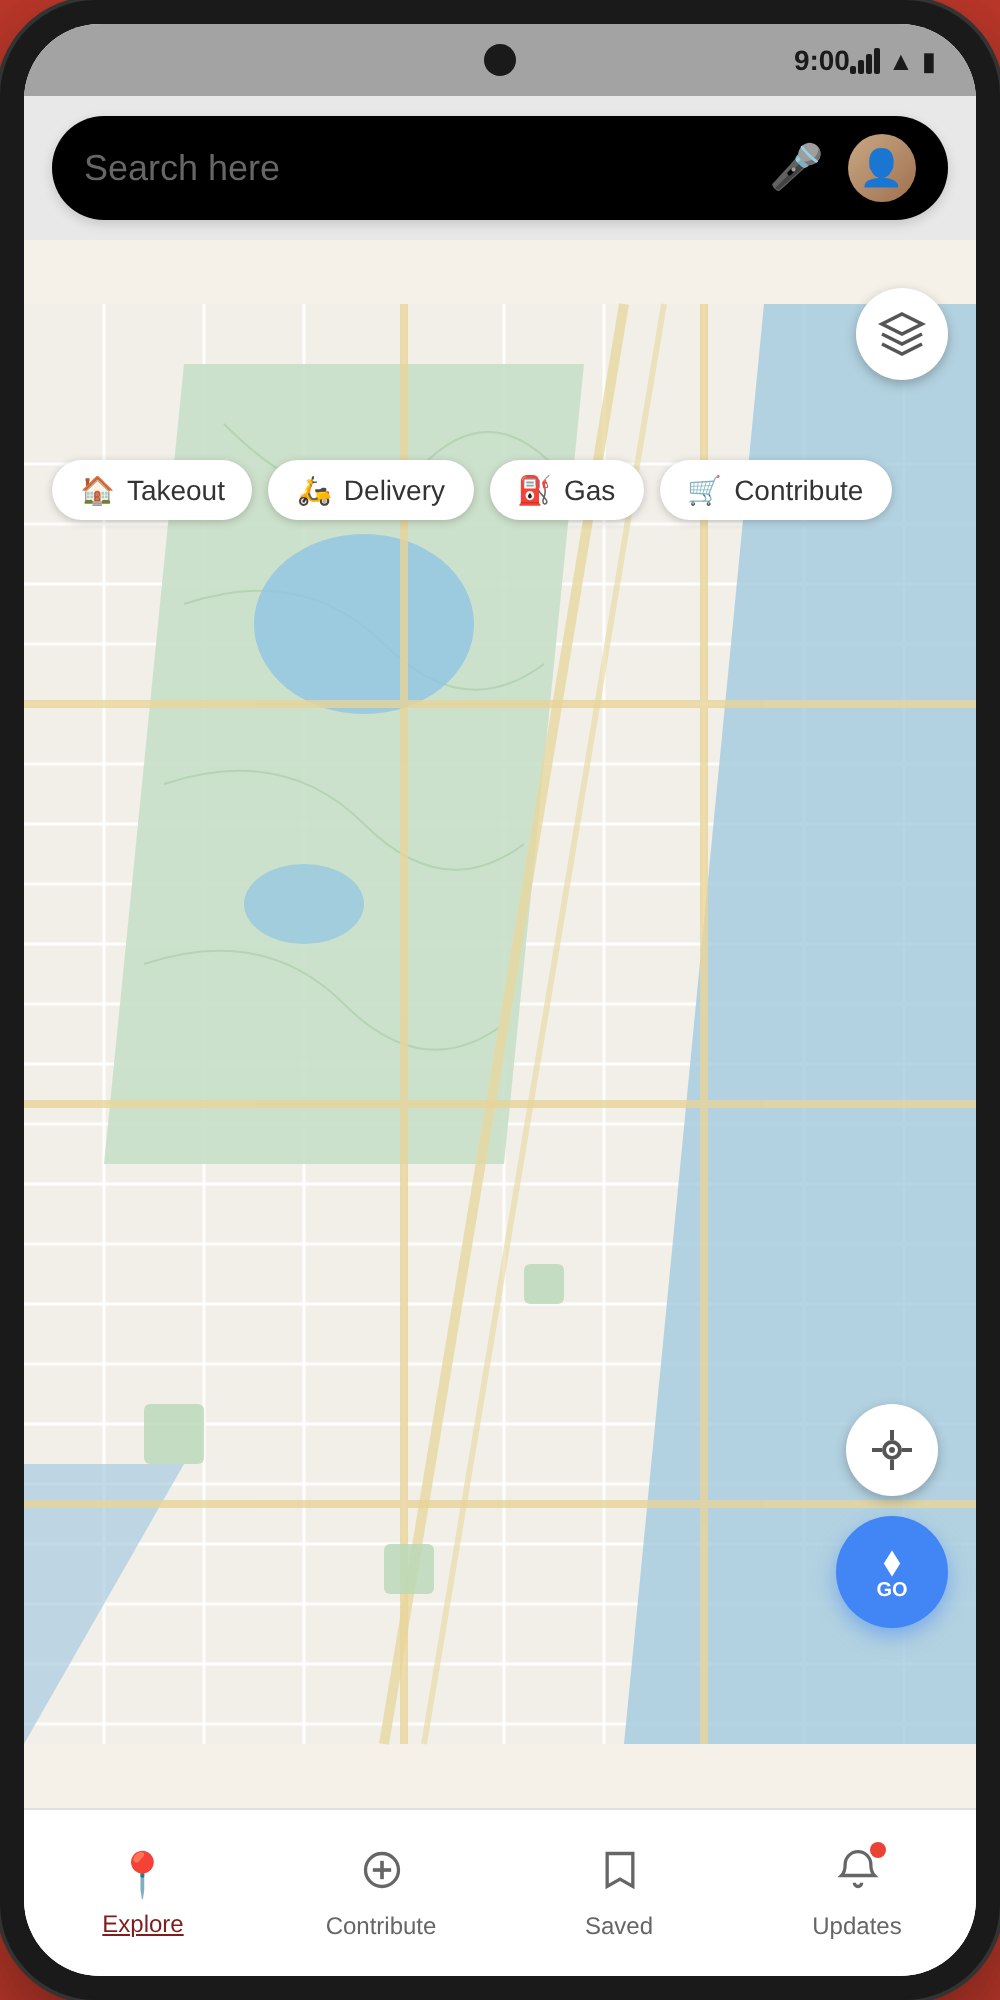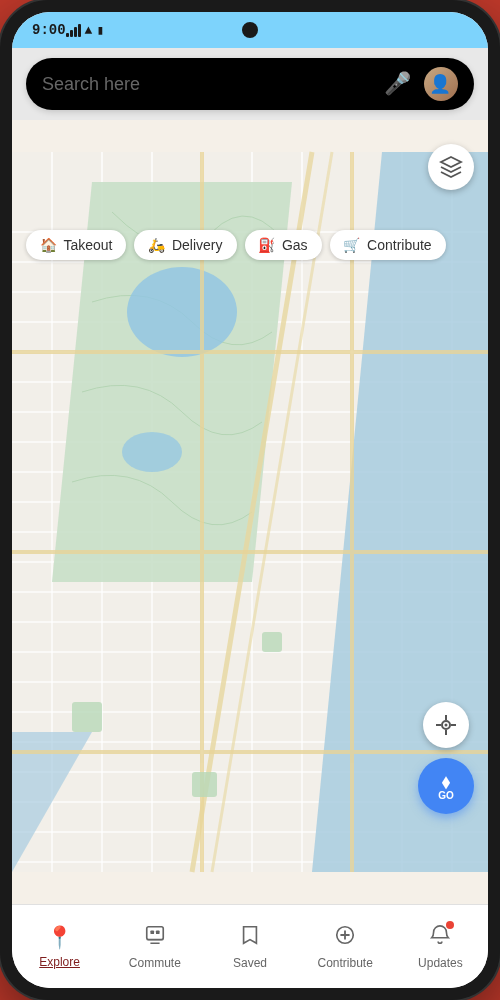--- a/index.html
+++ b/index.html
@@ -29,30 +29,29 @@
       background: #fff;
       border-radius: 38px;
       overflow: hidden;
       position: relative;
       display: flex;
       flex-direction: column;
     }
 
     
     .status-bar {
-      background: #7dd3fc;
+      background: #a3a3a3;
       height: 36px;
       display: flex;
       align-items: center;
-      justify-content: flex-start;
+      justify-content: flex-end;
       padding: 0 20px;
       flex-shrink: 0;
       position: relative;
       z-index: 10;
-      font-family: Liberation Mono, monospace;
     }
 
     .status-time {
       font-size: 14px;
       font-weight: 600;
       color: #1a1a1a;
     }
 
     .status-icons {
       display: flex;
@@ -471,54 +470,42 @@
       </div>
     </div>
 
     <div class="bottom-nav">
 
       <div class="nav-item">
         <span class="nav-icon active">📍</span>
         <span class="nav-label active">Explore</span>
       </div>
 
-      <div class="nav-item">
-        <span class="nav-icon">
-          <svg width="22" height="22" viewBox="0 0 24 24" fill="none" xmlns="http://www.w3.org/2000/svg">
-            <rect x="3" y="3" width="18" height="14" rx="2" fill="none" stroke="#666" stroke-width="1.8"></rect>
-            <line x1="3" y1="17" x2="21" y2="17" stroke="#666" stroke-width="1.5"></line>
-            <rect x="7" y="7" width="4" height="4" rx="1" fill="#666"></rect>
-            <rect x="13" y="7" width="4" height="4" rx="1" fill="#666"></rect>
-            <line x1="7" y1="21" x2="17" y2="21" stroke="#666" stroke-width="1.5"></line>
-          </svg>
-        </span>
-        <span class="nav-label">Commute</span>
-      </div>
-
-      <div class="nav-item">
-        <span class="nav-icon">
-          <svg width="22" height="22" viewBox="0 0 24 24" fill="none" xmlns="http://www.w3.org/2000/svg">
-            <path d="M5 3h14v18l-7-4-7 4V3z" fill="none" stroke="#666" stroke-width="1.8"></path>
-          </svg>
-        </span>
-        <span class="nav-label">Saved</span>
-      </div>
 
       <div class="nav-item">
         <span class="nav-icon">
           <svg width="22" height="22" viewBox="0 0 24 24" fill="none" xmlns="http://www.w3.org/2000/svg">
             <circle cx="12" cy="12" r="9" fill="none" stroke="#666" stroke-width="1.8"></circle>
             <line x1="12" y1="7" x2="12" y2="17" stroke="#666" stroke-width="2"></line>
             <line x1="7" y1="12" x2="17" y2="12" stroke="#666" stroke-width="2"></line>
           </svg>
         </span>
         <span class="nav-label">Contribute</span>
       </div>
 
       <div class="nav-item">
+        <span class="nav-icon">
+          <svg width="22" height="22" viewBox="0 0 24 24" fill="none" xmlns="http://www.w3.org/2000/svg">
+            <path d="M5 3h14v18l-7-4-7 4V3z" fill="none" stroke="#666" stroke-width="1.8"></path>
+          </svg>
+        </span>
+        <span class="nav-label">Saved</span>
+      </div>
+
+      <div class="nav-item">
         <div class="nav-badge">
           <span class="nav-icon">
             <svg width="22" height="22" viewBox="0 0 24 24" fill="none" xmlns="http://www.w3.org/2000/svg">
               <path d="M12 2a7 7 0 0 1 7 7c0 3 1 5 2 6H3c1-1 2-3 2-6a7 7 0 0 1 7-7z" fill="none" stroke="#666" stroke-width="1.8"></path>
               <path d="M10 19a2 2 0 0 0 4 0" fill="none" stroke="#666" stroke-width="1.8"></path>
             </svg>
           </span>
           <div class="badge-dot"></div>
         </div>
         <span class="nav-label">Updates</span>

